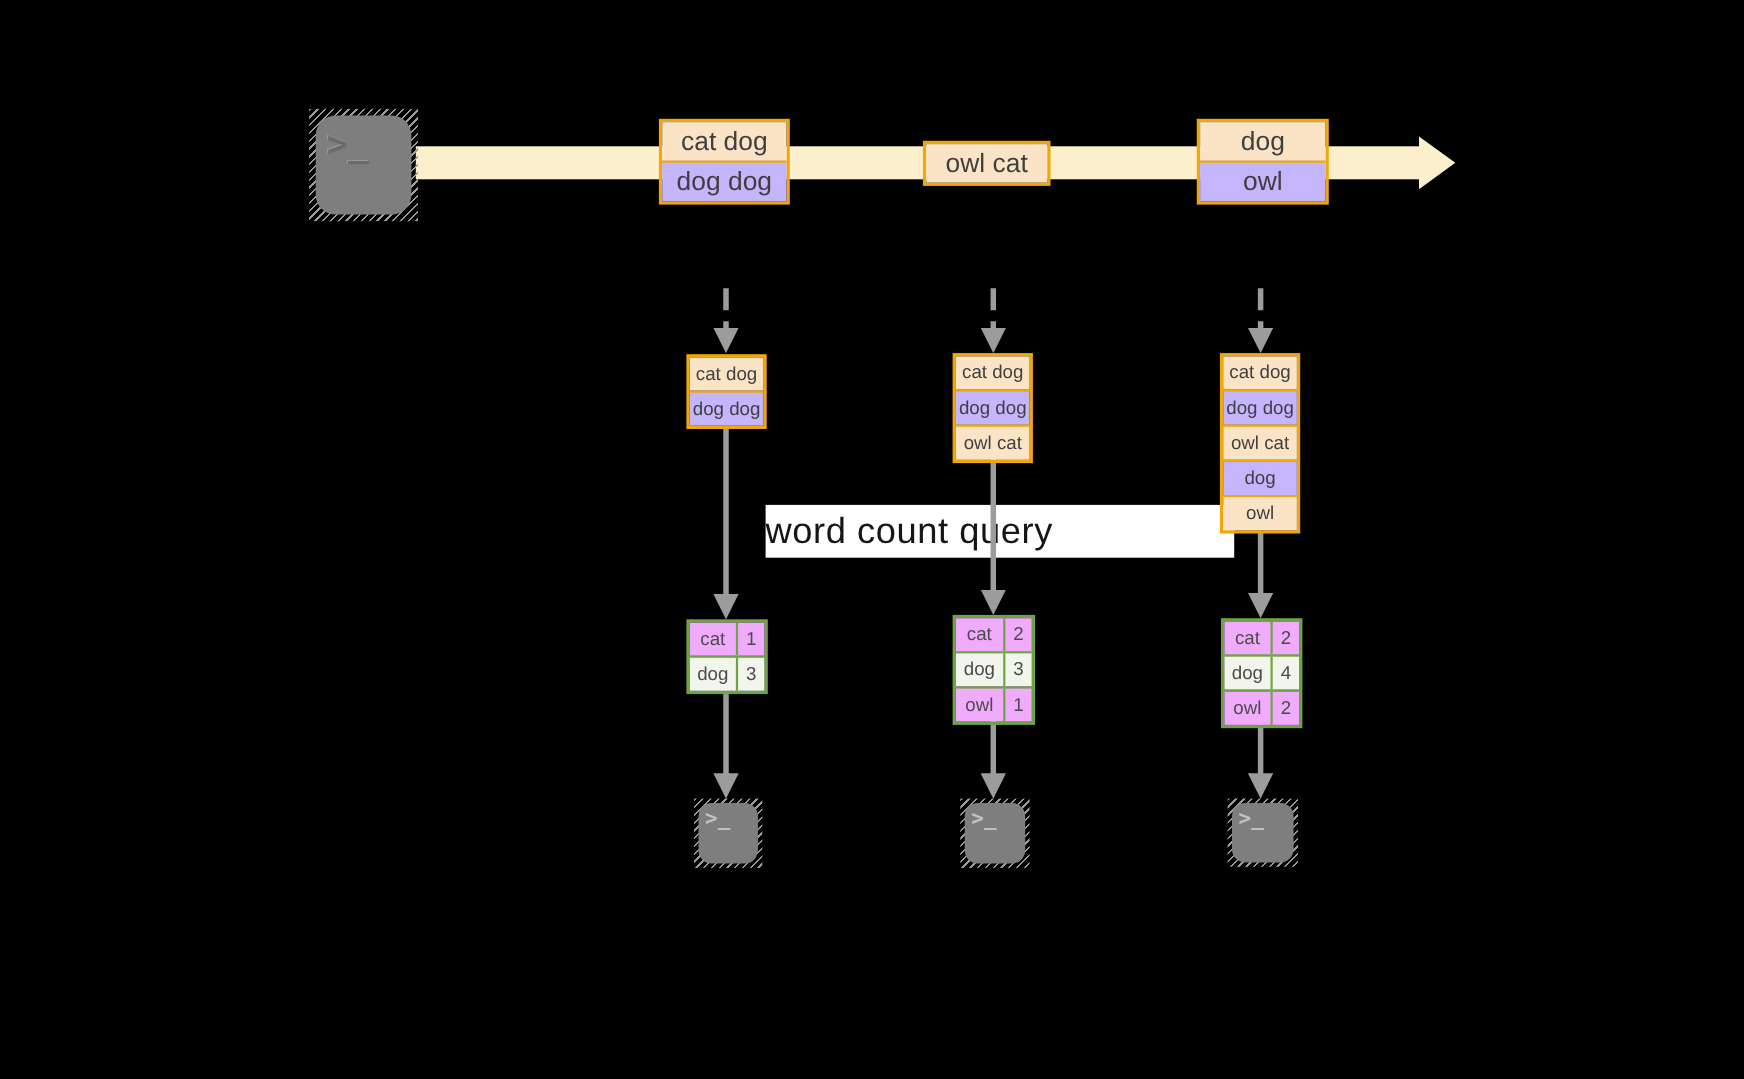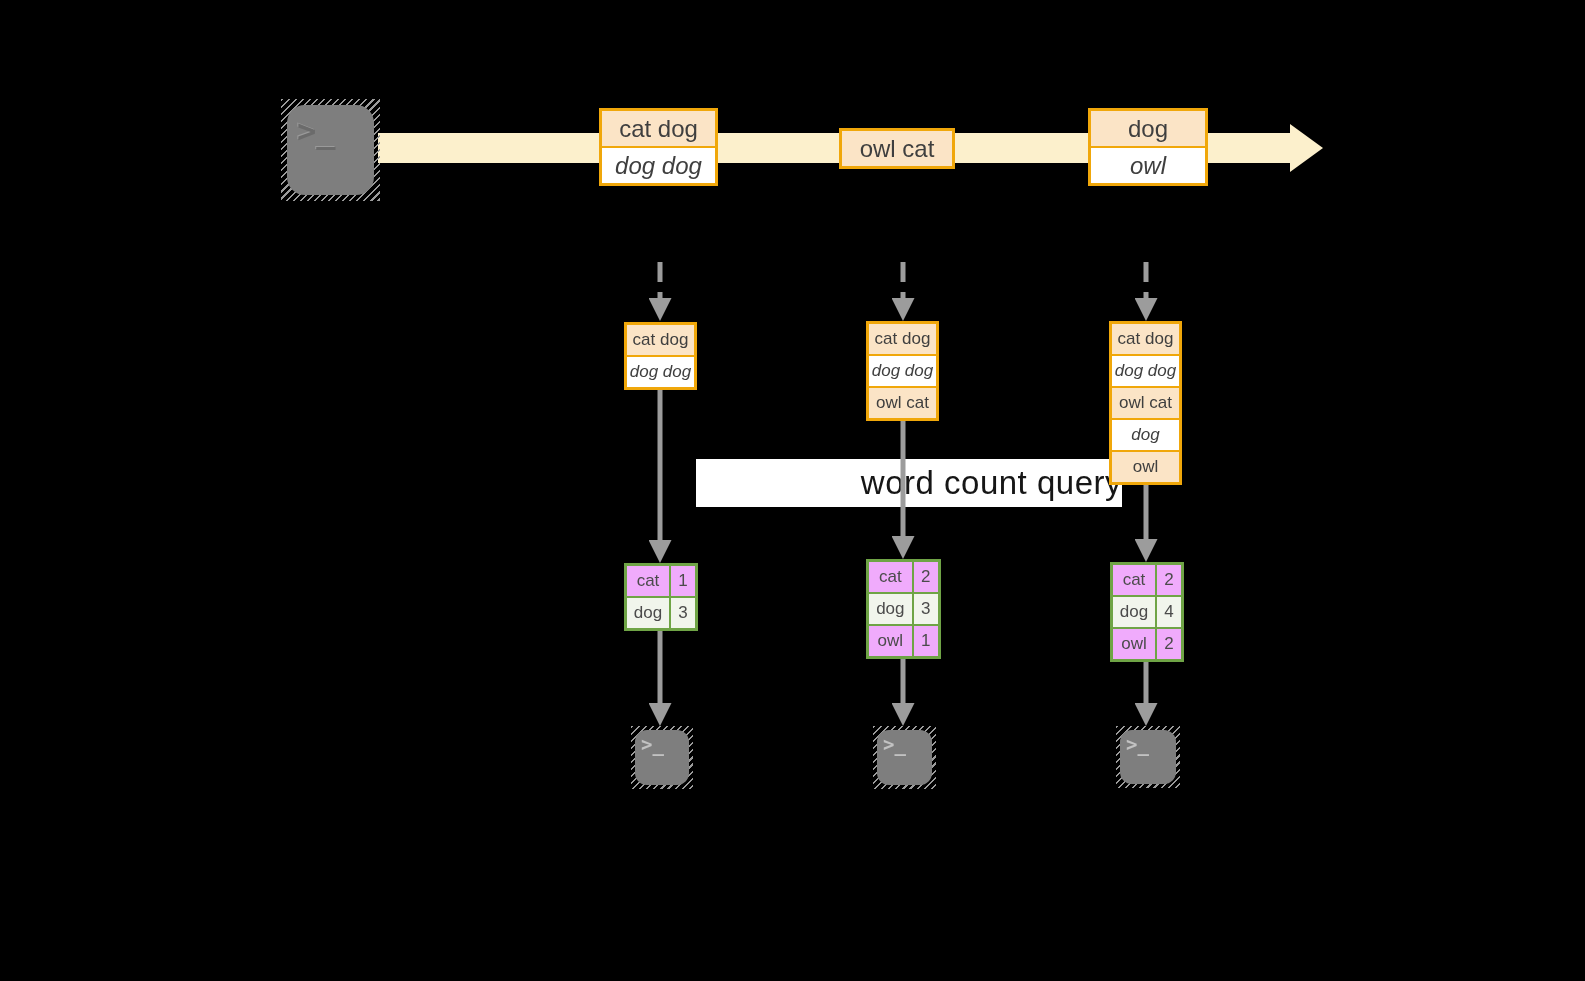--- a/index.html
+++ b/index.html
@@ -8,36 +8,36 @@
   .abs{position:absolute;}
 
   
   .band{left:378px;top:133px;width:912px;height:30px;background:#FCF0CC;}
   .band-head{left:1290px;top:124px;width:0;height:0;
              border-top:24px solid transparent;border-bottom:24px solid transparent;
              border-left:33px solid #FCF0CC;}
 
   
   .querybox{left:696px;top:459px;width:426px;height:48px;background:#FFFFFF;z-index:1;
-            display:flex;align-items:center;justify-content:flex-end;
+            display:flex;align-items:center;justify-content:flex-start;
             font-size:33px;color:#161616;letter-spacing:0.5px;}
 
   
   .arrows{left:0;top:0;z-index:2;pointer-events:none;}
   .arrows line{stroke:#9C9C9C;stroke-width:5;}
   .arrows line.dash{stroke-dasharray:20 10;}
 
   
   .obox{border:3px solid #F0A70A;box-sizing:border-box;display:flex;flex-direction:column;z-index:3;}
   .ocell{display:flex;align-items:center;justify-content:center;color:#3F3F3F;}
   .ocell + .ocell{border-top:2px solid #F0A70A;}
   .stream-box .ocell{height:35px;font-size:24px;}
   .stack .ocell{height:30px;font-size:17px;}
   .fill-dark{background:#FBE4C6;}
-  .fill-light{background:#ffffff;font-style:italic;}
+  .fill-light{background:#c4b5fd;}
 
   
   .gtable{border:3px solid #6FA446;box-sizing:border-box;display:flex;flex-direction:column;z-index:3;}
   .grow{display:flex;height:30px;}
   .grow + .grow{border-top:2px solid #6FA446;}
   .gword{flex:1.75;display:flex;align-items:center;justify-content:center;
          border-right:2px solid #6FA446;font-size:17px;color:#4B4B4B;}
   .gcount{flex:1;display:flex;align-items:center;justify-content:center;
           font-size:17px;color:#4B4B4B;}
   .g-dark{background:#f0abfc;}

